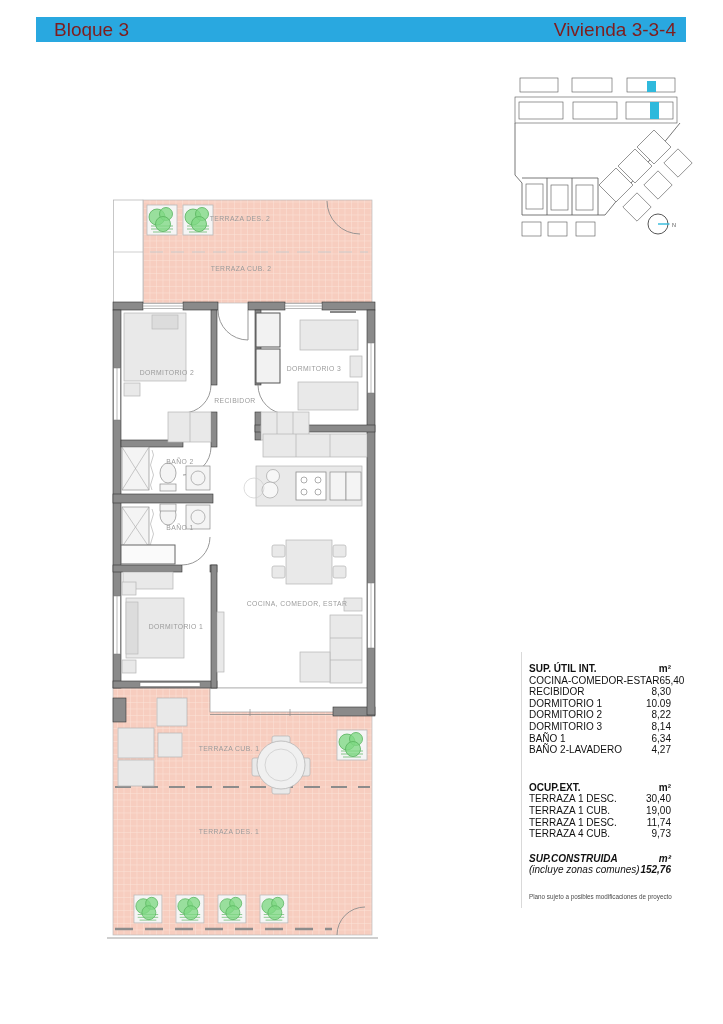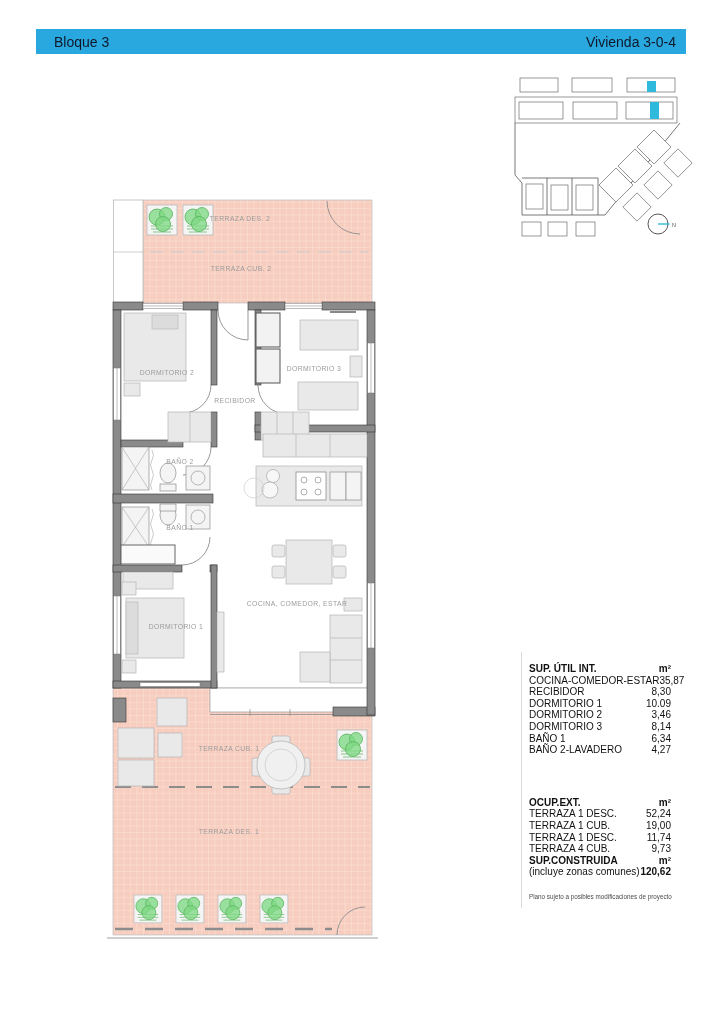--- a/index.html
+++ b/index.html
@@ -1,53 +1,53 @@
 <!DOCTYPE html>
 <html><head>
 <meta charset="utf-8">
 <style>
   html,body{margin:0;padding:0;background:#fff;}
   .page{position:relative;width:723px;height:1024px;background:#fff;overflow:hidden;
         font-family:"Liberation Sans",sans-serif;}
   
-  .hdr{position:absolute;left:36px;top:29px;width:650px;height:25px;background:#29a8e0;
+  .hdr{position:absolute;left:36px;top:17px;width:650px;height:25px;background:#29a8e0;
        display:flex;align-items:center;justify-content:space-between;
-       color:#0f172a;font-size:14px;padding:0;box-sizing:border-box;}
+       color:#7f1d1d;font-size:19px;padding:0;box-sizing:border-box;}
   .hdr .hl{margin-left:18px;}
   .hdr .hr{margin-right:10px;}
   
   .floorplan{position:absolute;left:100px;top:190px;}
   .keyplan{position:absolute;left:495px;top:75px;}
   
   .sep{position:absolute;left:521px;top:652px;width:1px;height:256px;background:#d9d9d9;}
   .areas{position:absolute;left:529px;top:663px;width:142px;font-size:10px;color:#111;}
   .arow{display:flex;justify-content:space-between;line-height:11.6px;white-space:nowrap;}
   .ahead{font-weight:700;}
-  .sec2{margin-top:41px;}
-  .sec3{}
+  .sec2{margin-top:26px;}
+  .sec3{margin-top:13px;font-style:italic;}
   .bold{font-weight:700;}
   .note{position:absolute;left:529px;top:893px;font-size:6.3px;color:#4a4a4a;white-space:nowrap;}
   svg text{font-family:"Liberation Sans",sans-serif;}
   .roomlbl{fill:#9b9b9b;font-size:6.8px;letter-spacing:.4px;}
   .wall{fill:#8a8a8a;stroke:#333;stroke-width:.6;}
   .furn{fill:#e9e9e9;stroke:#b5b5b5;stroke-width:.7;}
   .fixt{fill:#f4f4f4;stroke:#8d8d8d;stroke-width:.7;}
   .win{fill:#fff;stroke:#777;stroke-width:.5;}
   .arc{fill:none;stroke:#8c8c8c;stroke-width:.9;}
   .kp{fill:none;stroke:#555;stroke-width:.8;}
   .kpr{fill:#fff;stroke:#555;stroke-width:.6;}
 </style>
 </head>
 <body>
 
 <div class="page">
 
   <div class="hdr">
     <span class="hl">Bloque 3</span>
-    <span class="hr">Vivienda 3-0-4</span>
+    <span class="hr">Vivienda 3-3-4</span>
   </div>
 
   <svg class="keyplan" width="215" height="175" viewBox="0 0 215 175">
     <defs>
       <pattern id="hatch" width="4" height="5" patternUnits="userSpaceOnUse">
         <rect width="4" height="5" fill="#fff"></rect>
         <path d="M0 0 V5 M0 1.6 H4 M0 3.3 H4" stroke="#8d8d8d" stroke-width="0.4" fill="none"></path>
       </pattern>
     </defs>
 
@@ -298,33 +298,33 @@
   <div class="sep"></div>
 
   <div class="areas">
     <div>
       <div class="arow ahead">
         <span>SUP. ÚTIL INT.</span>
         <span>m²</span>
       </div>
       <div class="arow">
         <span>COCINA-COMEDOR-ESTAR</span>
-        <span class="val">35,87</span>
+        <span class="val">65,40</span>
       </div>
       <div class="arow">
         <span>RECIBIDOR</span>
         <span class="val">8,30</span>
       </div>
       <div class="arow">
         <span>DORMITORIO 1</span>
         <span class="val">10.09</span>
       </div>
       <div class="arow">
         <span>DORMITORIO 2</span>
-        <span class="val">3,46</span>
+        <span class="val">8,22</span>
       </div>
       <div class="arow">
         <span>DORMITORIO 3</span>
         <span class="val">8,14</span>
       </div>
       <div class="arow">
         <span>BAÑO 1</span>
         <span class="val">6,34</span>
       </div>
       <div class="arow">
@@ -333,21 +333,21 @@
       </div>
     </div>
 
     <div class="sec2">
       <div class="arow ahead">
         <span>OCUP.EXT.</span>
         <span>m²</span>
       </div>
       <div class="arow">
         <span>TERRAZA 1 DESC.</span>
-        <span class="val">52,24</span>
+        <span class="val">30,40</span>
       </div>
       <div class="arow">
         <span>TERRAZA 1 CUB.</span>
         <span class="val">19,00</span>
       </div>
       <div class="arow">
         <span>TERRAZA 1 DESC.</span>
         <span class="val">11,74</span>
       </div>
       <div class="arow">
@@ -356,20 +356,20 @@
       </div>
     </div>
 
     <div class="sec3">
       <div class="arow ahead">
         <span>SUP.CONSTRUIDA</span>
         <span>m²</span>
       </div>
       <div class="arow">
         <span>(incluye zonas comunes)</span>
-        <span class="val bold">120,62</span>
+        <span class="val bold">152,76</span>
       </div>
     </div>
   </div>
 
   <div class="note">Plano sujeto a posibles modificaciones de proyecto</div>
 
 </div>
 
 </body></html>

